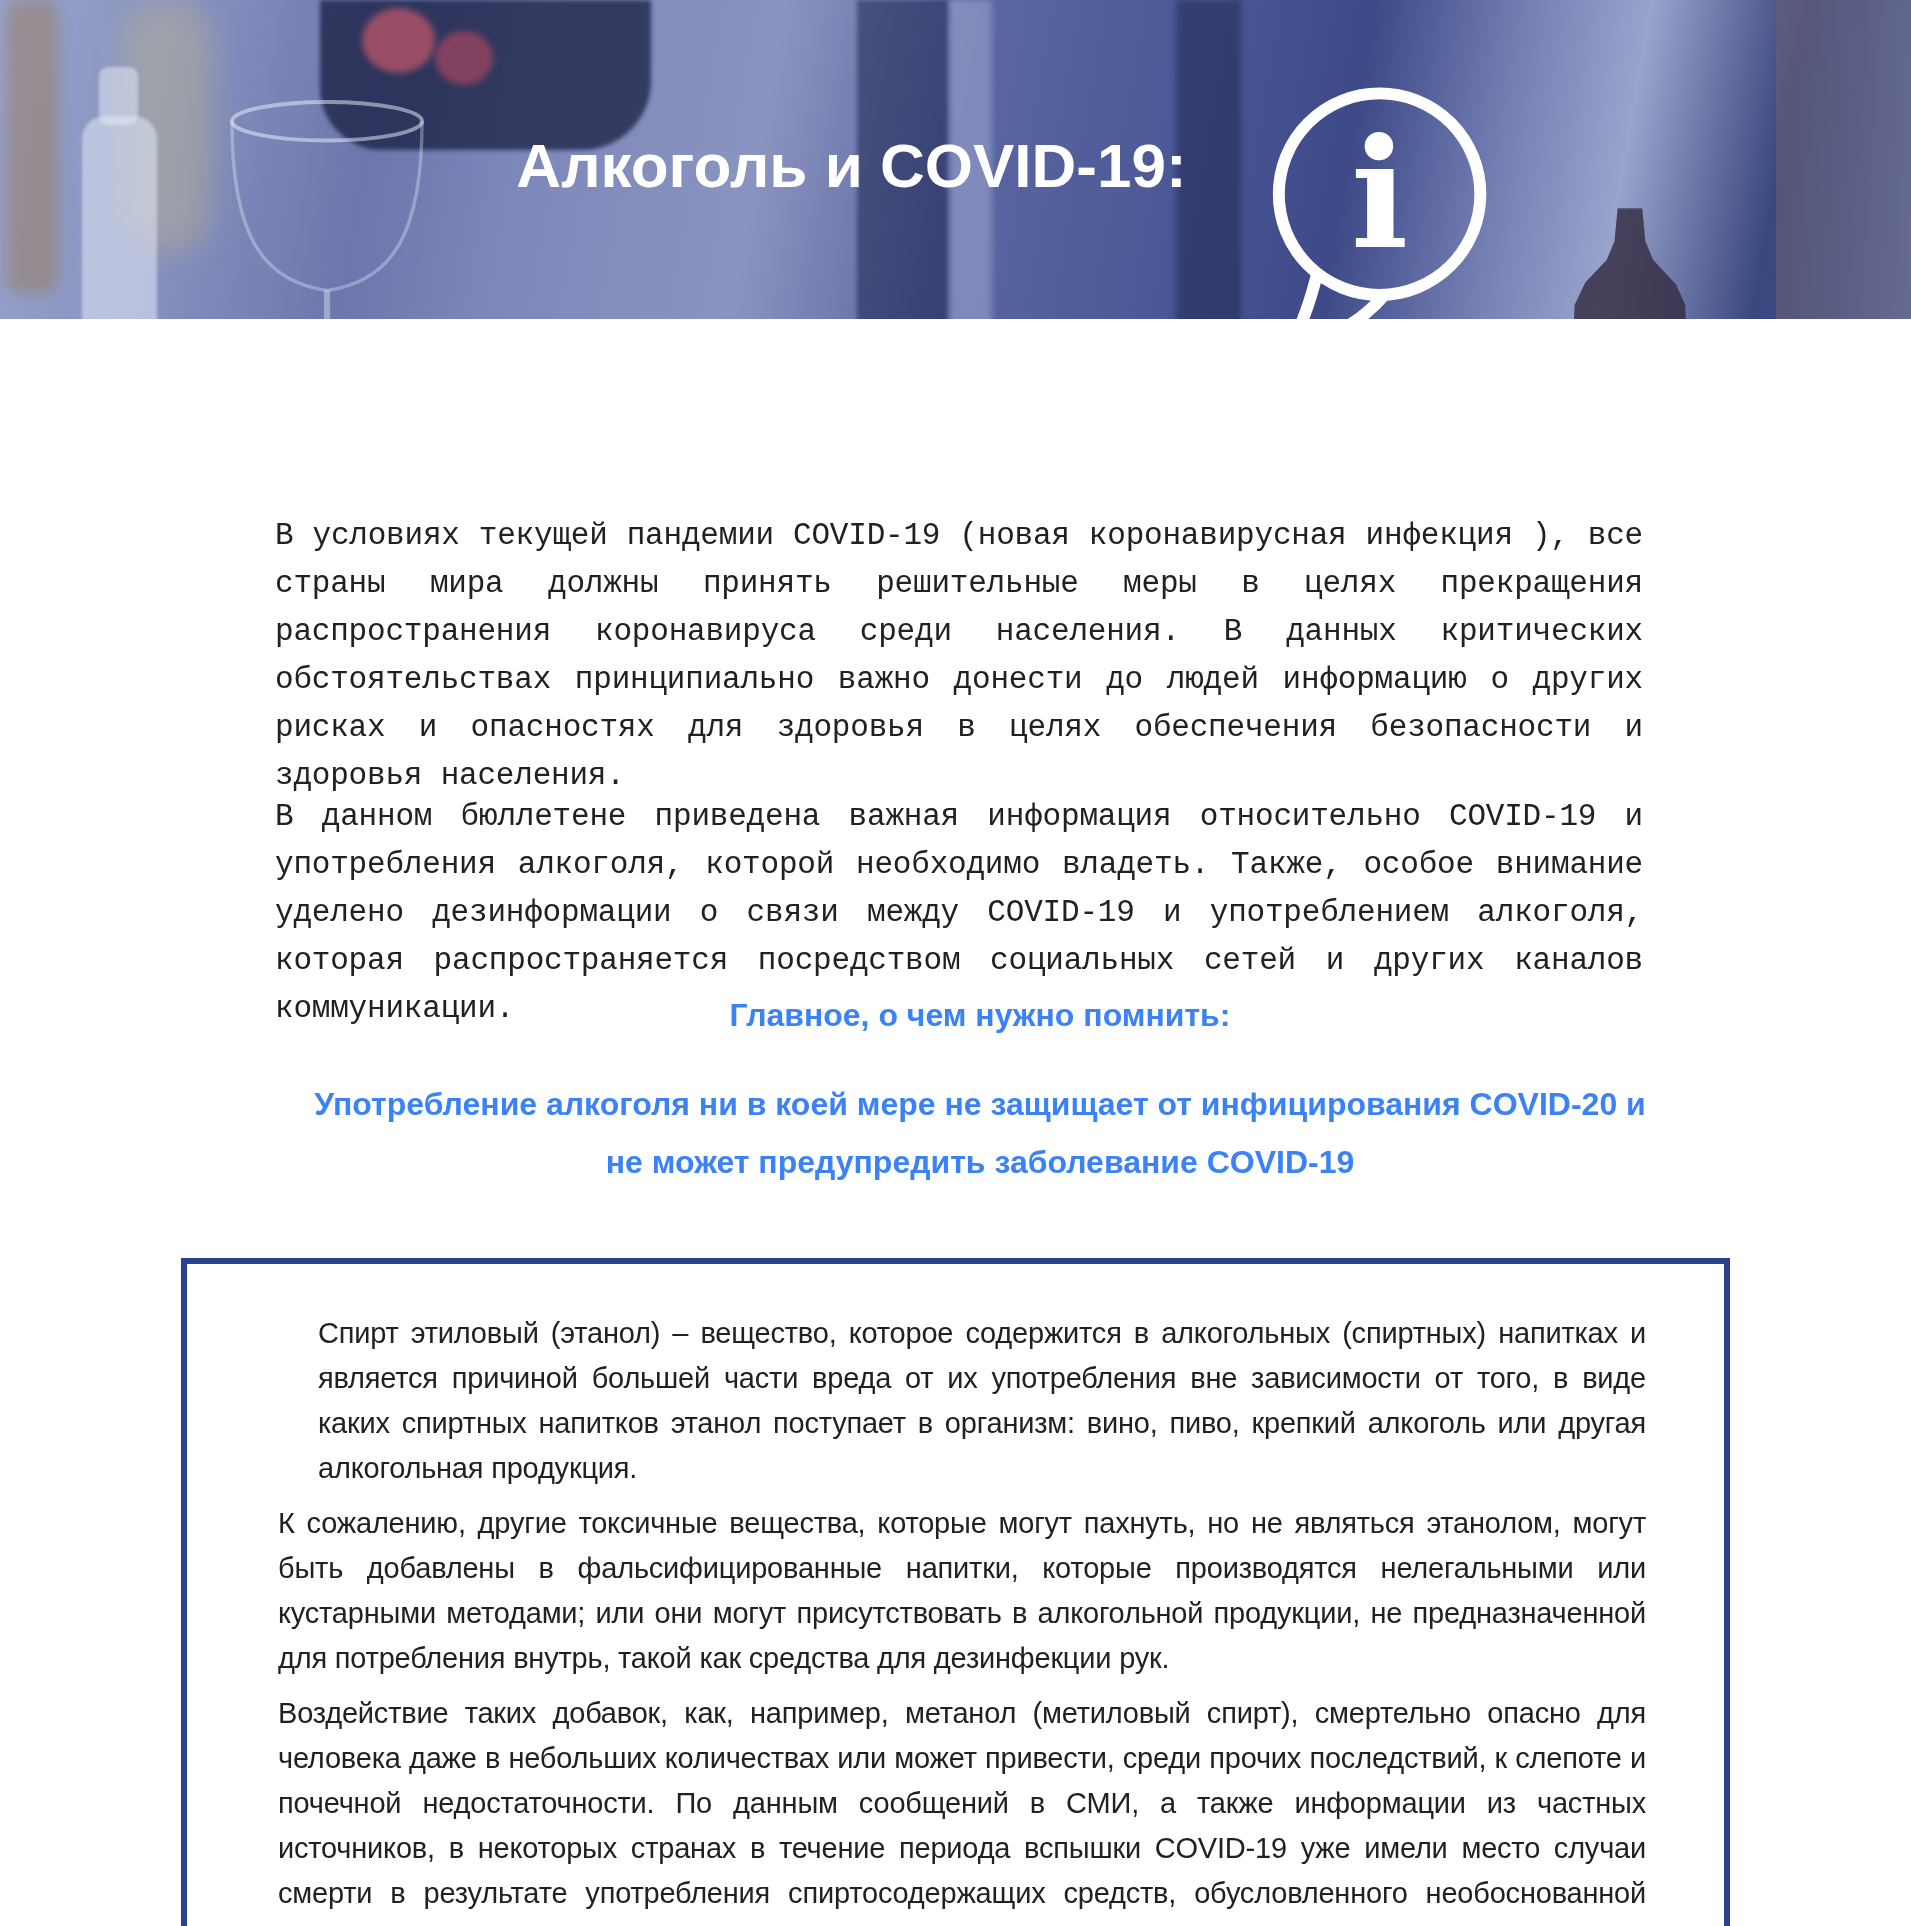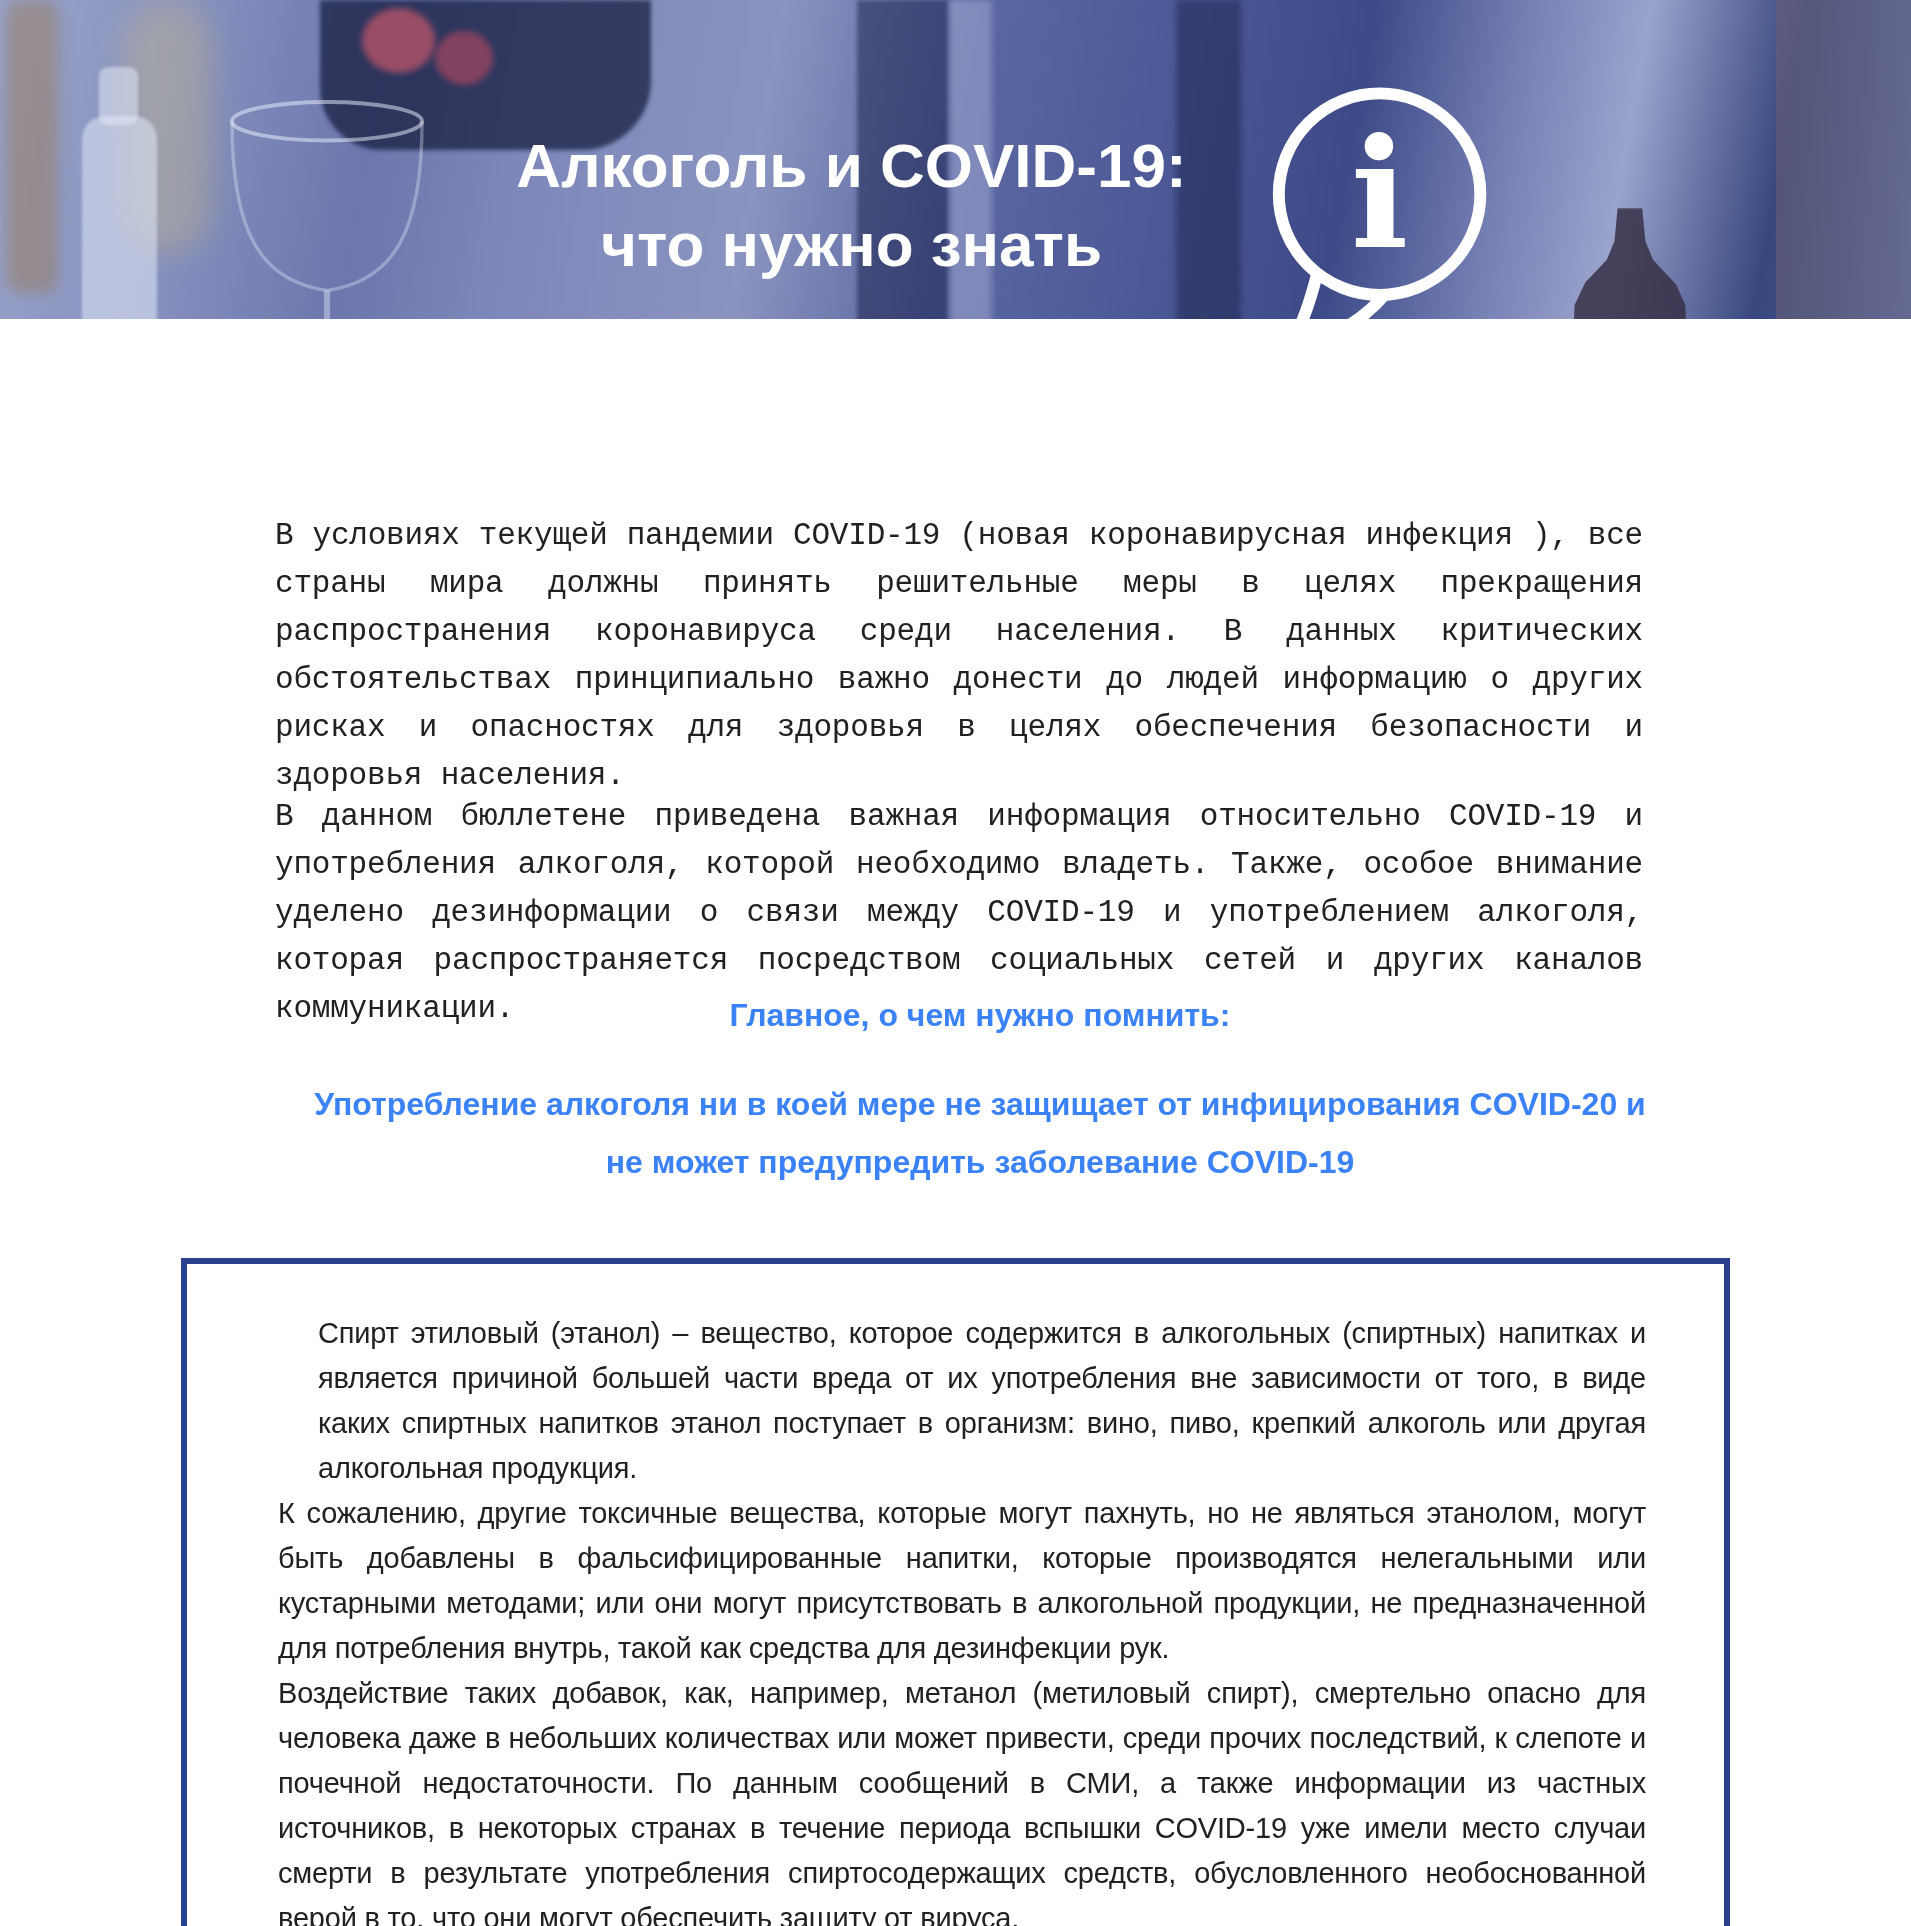--- a/index.html
+++ b/index.html
@@ -58,21 +58,21 @@
     border:6.2px solid #2a418f;
     padding:20px 78px 37px 91px;
   }
   .box-heading-row{display:flex;justify-content:space-between;align-items:center;margin-top:15.4px;}
   .box-heading{color:#2a418f;font-weight:bold;font-size:32px;line-height:42px;max-width:1117px;}
   .box-p{
     font-size:29px;line-height:45px;letter-spacing:-0.2px;text-align:justify;
     margin:0;
   }
   .mt-first{margin-top:27px;margin-left:40px;}
-  .mt-p{}
+  .mt-p{margin-top:10px;}
 </style>
 </head>
 <body>
 
 <div class="header">
   <div class="shape candlestick"></div>
   <div class="shape yellow-blob"></div>
   <div class="shape white-bottle-neck"></div>
   <div class="shape white-bottle"></div>
   <div class="shape fruit-bowl"></div>
@@ -85,21 +85,20 @@
   <div class="shape door-frame"></div>
 
   <svg class="wine-glass-svg" width="254" height="324" viewBox="0 0 660 840">
     <ellipse cx="330" cy="75" rx="247" ry="50" fill="none" stroke="rgba(240,244,255,0.5)" stroke-width="10"></ellipse>
     <path d="M83 75 C 83 360 155 490 330 515 C 505 490 577 360 577 75" fill="none" stroke="rgba(240,244,255,0.33)" stroke-width="9"></path>
     <path d="M330 515 L330 840" fill="none" stroke="rgba(240,244,255,0.38)" stroke-width="16"></path>
   </svg>
 
   <div class="header-title">
     <div>Алкоголь и COVID-19:</div>
-    <div>что нужно знать</div>
   </div>
 
   <svg class="info-icon-svg" width="239" height="300" viewBox="0 0 620 780">
     <circle cx="305" cy="315" r="262" fill="none" stroke="#ffffff" stroke-width="31"></circle>
     <path d="M142 525 C 120 610, 100 665, 72 708" fill="none" stroke="#ffffff" stroke-width="31" stroke-linecap="round"></path>
     <path d="M72 708 C 175 695, 255 650, 318 577" fill="none" stroke="#ffffff" stroke-width="31" stroke-linecap="round"></path>
     <text x="305" y="452" text-anchor="middle" font-family="DejaVu Serif, serif" font-weight="bold" font-size="395" fill="#ffffff">i</text>
   </svg>
 </div>
 

